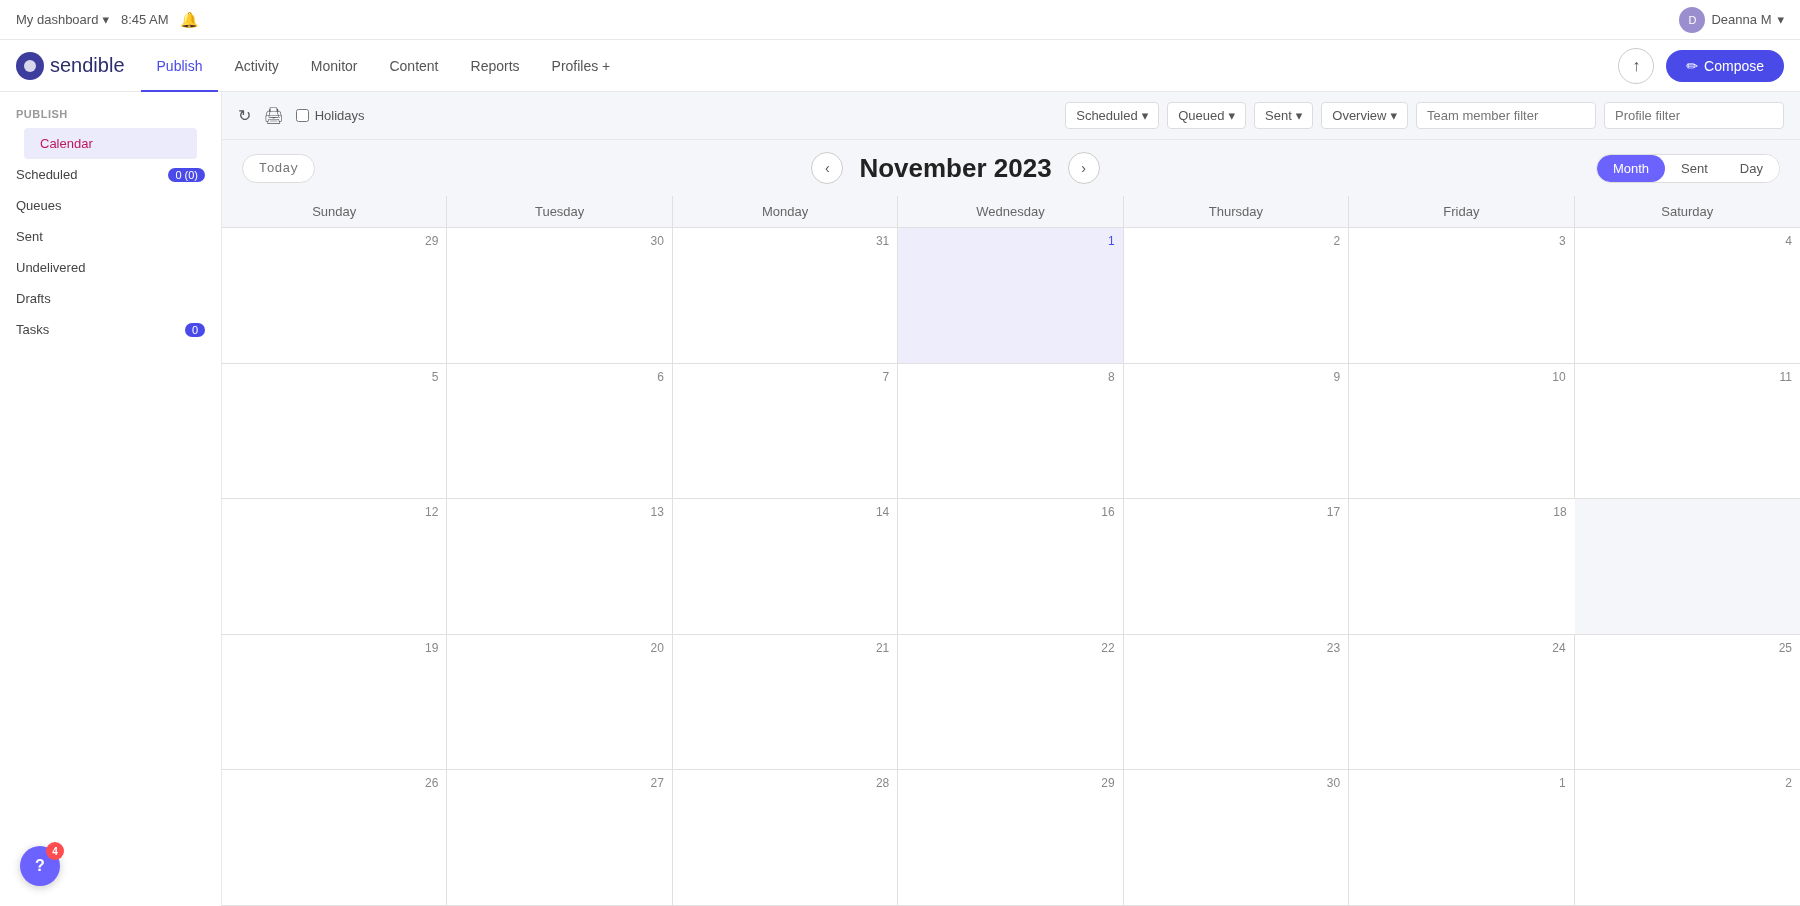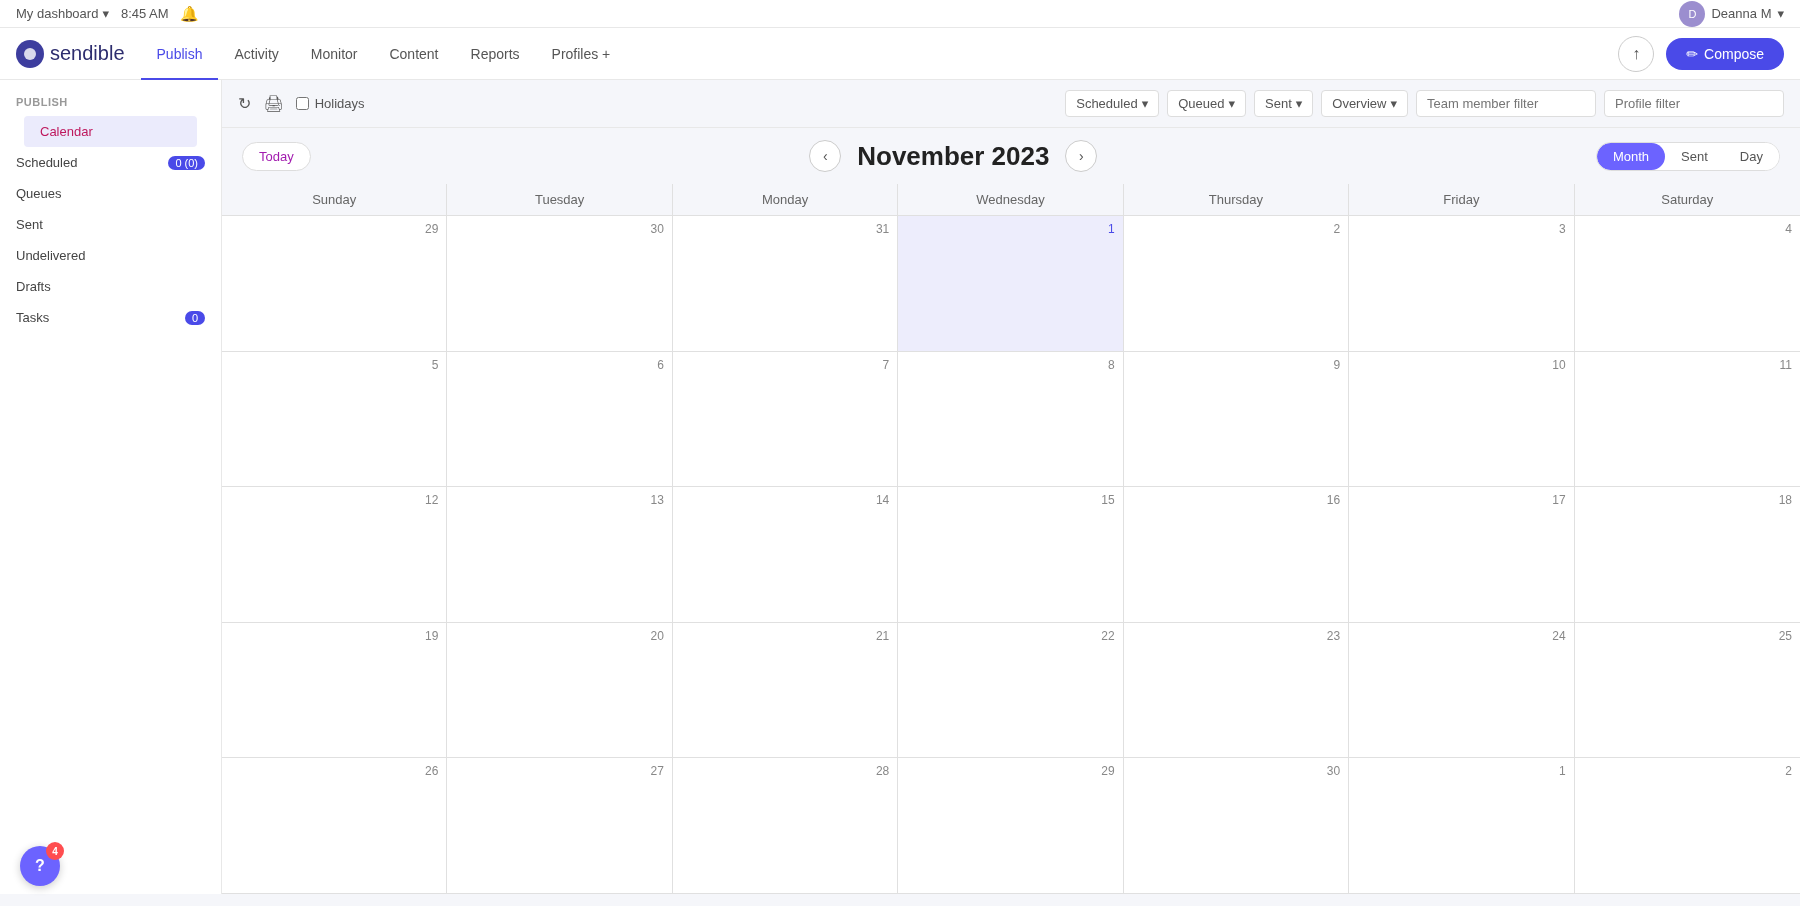--- a/index.html
+++ b/index.html
@@ -1,21 +1,21 @@
 <!DOCTYPE html>
 <html><head>
   <meta charset="utf-8">
   <style>
     * { box-sizing: border-box; margin: 0; padding: 0; }
     body { font-family: -apple-system, BlinkMacSystemFont, 'Segoe UI', sans-serif; background: #f5f6fa; color: #333; height: 906px; overflow: hidden; }
 
     
     .top-bar {
       display: flex; align-items: center; justify-content: space-between;
-      background: #fff; padding: 0 16px; height: 28px;
+      background: #fff; padding: 0 16px; height: 40px;
       border-bottom: 1px solid #e8e8e8; font-size: 13px; color: #555;
     }
     .top-bar-left { display: flex; align-items: center; gap: 12px; }
     .dashboard-label { font-weight: 500; display: flex; align-items: center; gap: 4px; }
     .top-bar-right { display: flex; align-items: center; gap: 10px; }
     .user-info { display: flex; align-items: center; gap: 6px; font-size: 13px; }
     .avatar { width: 26px; height: 26px; border-radius: 50%; background: #9b8ecf; display: flex; align-items: center; justify-content: center; color: white; font-size: 11px; }
 
     
     .nav-bar {
@@ -82,21 +82,21 @@
       padding: 5px 10px; font-size: 13px; color: #999; width: 180px;
     }
 
     
     .calendar-nav {
       display: flex; align-items: center; justify-content: space-between;
       padding: 12px 20px; background: #f5f6fa;
     }
     .today-btn {
       background: white; border: 1px solid #ddd; border-radius: 20px;
-      padding: 6px 16px; font-size: 13px; cursor: pointer; color: #a21caf;
+      padding: 6px 16px; font-size: 13px; cursor: pointer; color: #737373; font-family: Liberation Mono, monospace;
     }
     .month-nav { display: flex; align-items: center; gap: 16px; }
     .nav-arrow {
       width: 32px; height: 32px; border-radius: 50%; border: 1px solid #ccc;
       background: white; display: flex; align-items: center; justify-content: center;
       cursor: pointer; font-size: 14px; color: #555;
     }
     .month-title { font-size: 26px; font-weight: 600; color: #222; }
     .view-switcher { display: flex; border: 1px solid #ddd; border-radius: 20px; overflow: hidden; background: white; }
     .view-btn {
@@ -333,23 +333,20 @@
           <div class="calendar-cell">
               <div class="day-num">12</div>
             </div>
           <div class="calendar-cell">
               <div class="day-num">13</div>
             </div>
           <div class="calendar-cell">
               <div class="day-num">14</div>
             </div>
           <div class="calendar-cell">
-              <div class="day-num">15</div>
-            </div>
-          <div class="calendar-cell">
               <div class="day-num">16</div>
             </div>
           <div class="calendar-cell">
               <div class="day-num">17</div>
             </div>
           <div class="calendar-cell">
               <div class="day-num">18</div>
             </div>
         </div>
 

